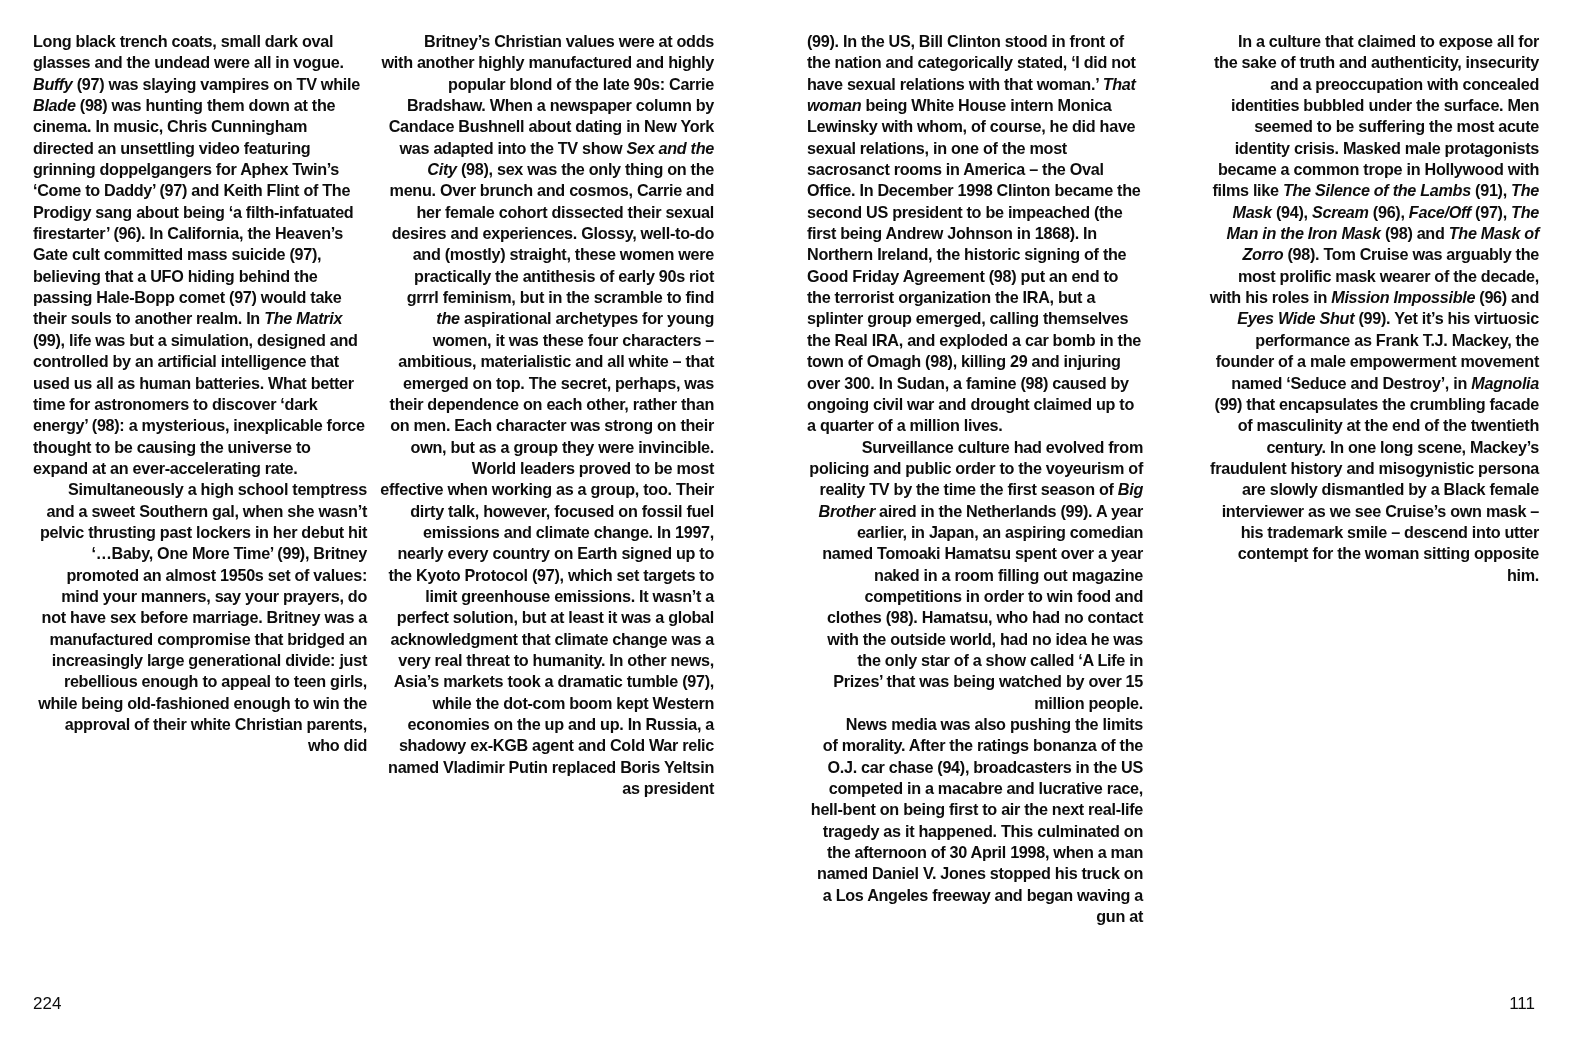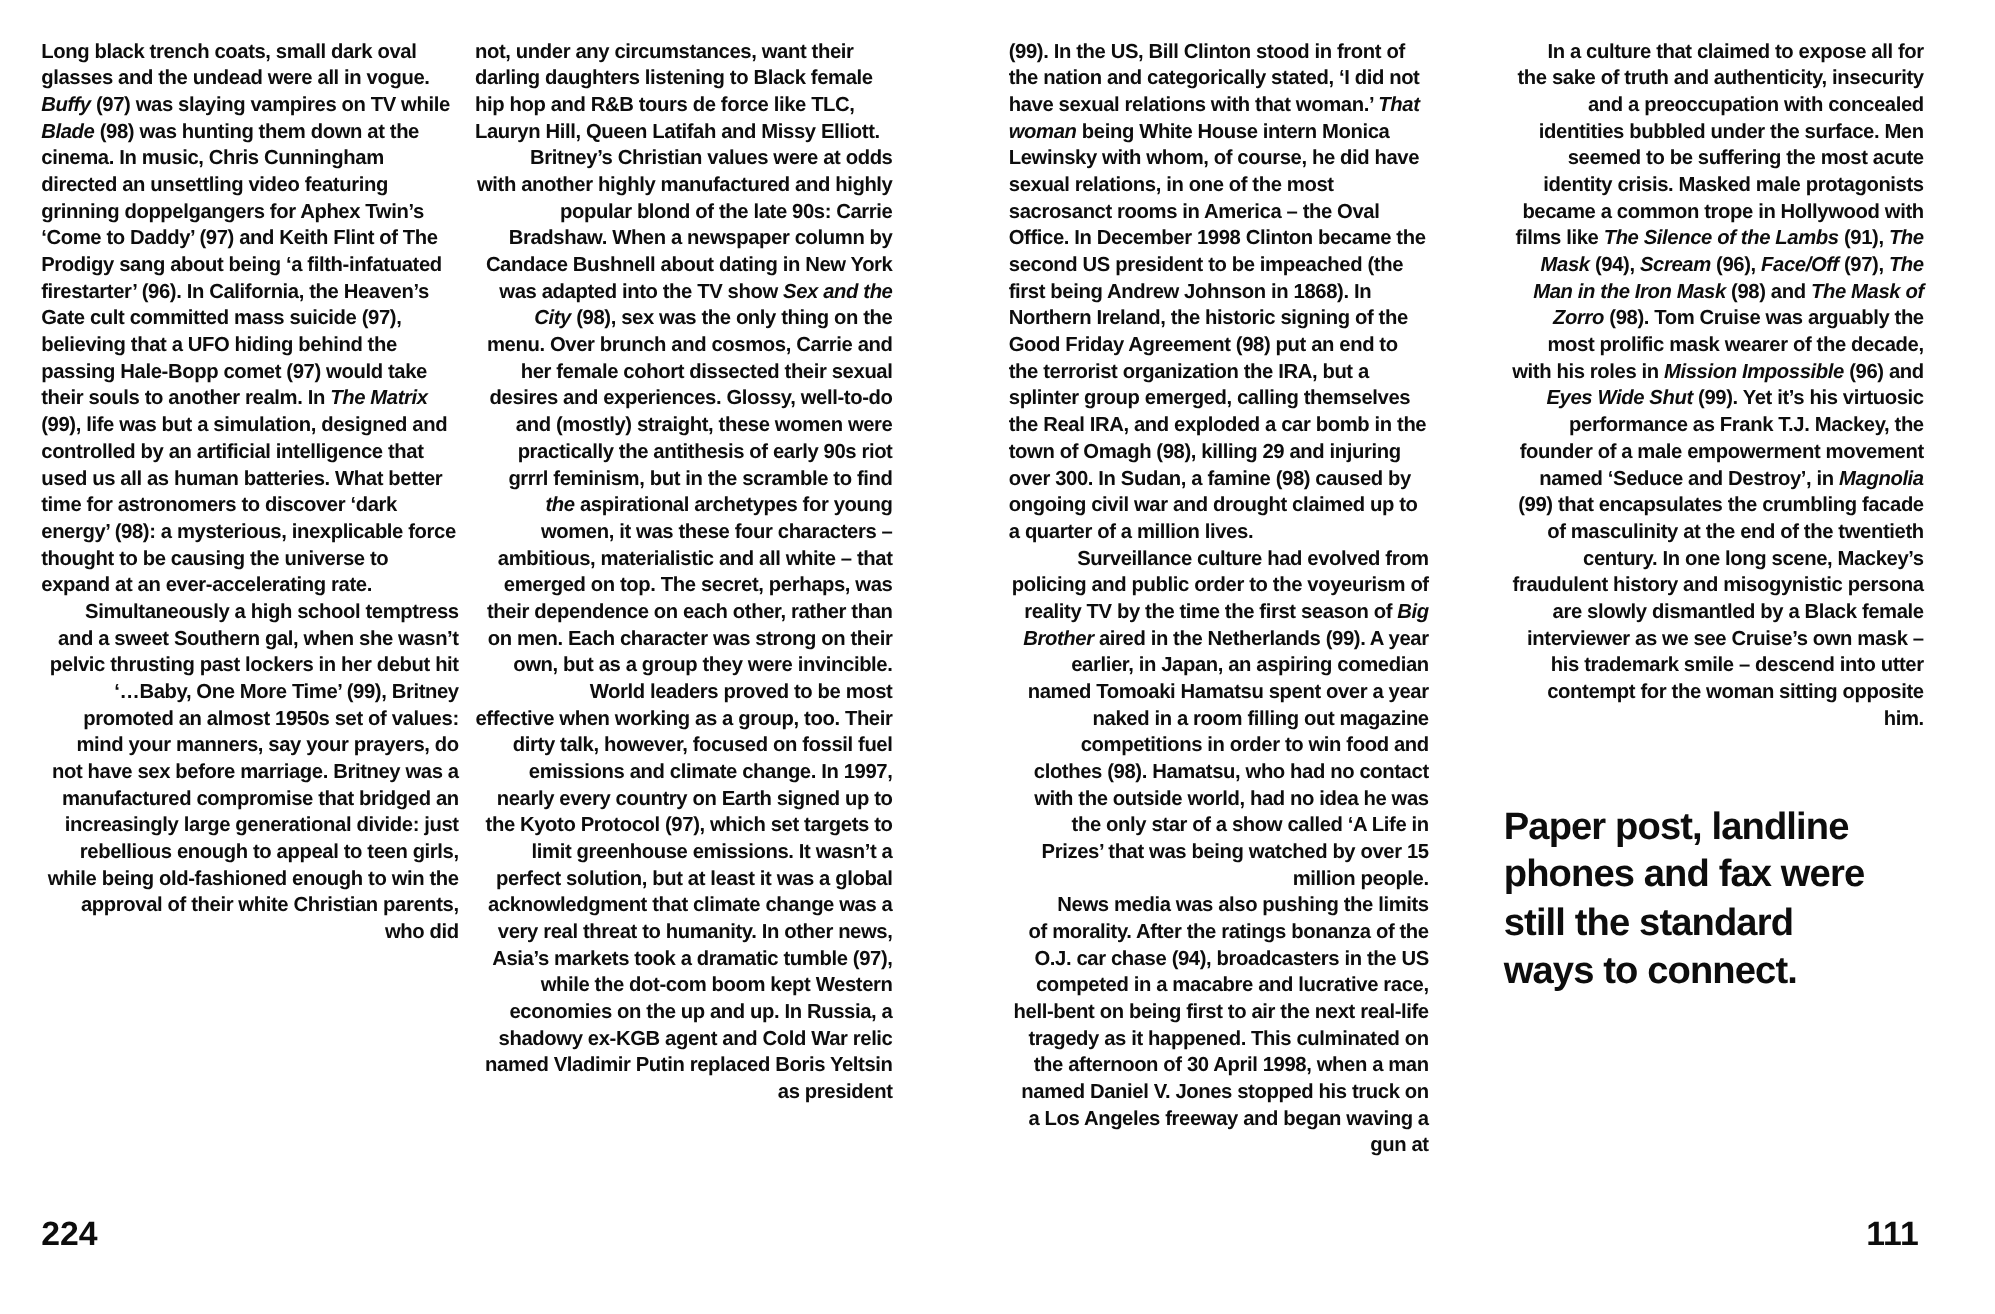--- a/index.html
+++ b/index.html
@@ -35,52 +35,50 @@
     font-weight: 700;
     font-size: 30.5px;
     line-height: 38.5px;
     letter-spacing: -0.7px;
     margin: 42px 0 36px 0;
   }
   .heading-britney { max-width: 250px; }
   .heading-bottom  { max-width: 292px; margin: 56px 0 0 0; }
   .pagenum {
     position: absolute;
-    top: 974px;
-    font-size: 27px;
+    top: 995px;
+    font-size: 17px;
     line-height: 1;
-    font-weight: 700;
+    font-weight: 400;
   }
   .pagenum-left  { left: 33px; }
   .pagenum-right { right: 61px; }
   i { font-style: italic; }
 </style>
 </head>
 <body>
 
 <div class="spread">
 
   <div class="column col-1">
     <p class="para">Long black trench coats, small dark oval glasses and the undead were all in vogue. <i>Buffy</i> (97) was slaying vampires on TV while <i>Blade</i> (98) was hunting them down at the cinema. In music, Chris Cunningham directed an unsettling video featuring grinning doppelgangers for Aphex Twin’s ‘Come to Daddy’ (97) and Keith Flint of The Prodigy sang about being ‘a filth-infatuated firestarter’ (96). In California, the Heaven’s Gate cult committed mass suicide (97), believing that a UFO hiding behind the passing Hale-Bopp comet (97) would take their souls to another realm. In <i>The Matrix</i> (99), life was but a simulation, designed and controlled by an artificial intelligence that used us all as human batteries. What better time for astronomers to discover ‘dark energy’ (98): a mysterious, inexplicable force thought to be causing the universe to expand at an ever-accelerating rate.</p>
     <p class="para indent">Simultaneously a high school temptress and a sweet Southern gal, when she wasn’t pelvic thrusting past lockers in her debut hit ‘…Baby, One More Time’ (99), Britney promoted an almost 1950s set of values: mind your manners, say your prayers, do not have sex before marriage. Britney was a manufactured compromise that bridged an increasingly large generational divide: just rebellious enough to appeal to teen girls, while being old-fashioned enough to win the approval of their white Christian parents, who did</p>
   </div>
 
   <div class="column col-2">
-    <p class="para">not, under any circumstances, want their darling daughters listening to Black female hip hop and R&amp;B tours de force like TLC, Lauryn Hill, Queen Latifah and Missy Elliott.</p>
     <p class="para indent">Britney’s Christian values were at odds with another highly manufactured and highly popular blond of the late 90s: Carrie Bradshaw. When a newspaper column by Candace Bushnell about dating in New York was adapted into the TV show <i>Sex and the City</i> (98), sex was the only thing on the menu. Over brunch and cosmos, Carrie and her female cohort dissected their sexual desires and experiences. Glossy, well-to-do and (mostly) straight, these women were practically the antithesis of early 90s riot grrrl feminism, but in the scramble to find <i>the</i> aspirational archetypes for young women, it was these four characters – ambitious, materialistic and all white – that emerged on top. The secret, perhaps, was their dependence on each other, rather than on men. Each character was strong on their own, but as a group they were invincible.</p>
     <p class="para indent">World leaders proved to be most effective when working as a group, too. Their dirty talk, however, focused on fossil fuel emissions and climate change. In 1997, nearly every country on Earth signed up to the Kyoto Protocol (97), which set targets to limit greenhouse emissions. It wasn’t a perfect solution, but at least it was a global acknowledgment that climate change was a very real threat to humanity. In other news, Asia’s markets took a dramatic tumble (97), while the dot-com boom kept Western economies on the up and up. In Russia, a shadowy ex-KGB agent and Cold War relic named Vladimir Putin replaced Boris Yeltsin as president</p>
   </div>
 
   <div class="column col-3">
     <p class="para">(99). In the US, Bill Clinton stood in front of the nation and categorically stated, ‘I did not have sexual relations with that woman.’ <i>That woman</i> being White House intern Monica Lewinsky with whom, of course, he did have sexual relations, in one of the most sacrosanct rooms in America – the Oval Office. In December 1998 Clinton became the second US president to be impeached (the first being Andrew Johnson in 1868). In Northern Ireland, the historic signing of the Good Friday Agreement (98) put an end to the terrorist organization the IRA, but a splinter group emerged, calling themselves the Real IRA, and exploded a car bomb in the town of Omagh (98), killing 29 and injuring over 300. In Sudan, a famine (98) caused by ongoing civil war and drought claimed up to a quarter of a million lives.</p>
     <p class="para indent">Surveillance culture had evolved from policing and public order to the voyeurism of reality TV by the time the first season of <i>Big Brother</i> aired in the Netherlands (99). A year earlier, in Japan, an aspiring comedian named Tomoaki Hamatsu spent over a year naked in a room filling out magazine competitions in order to win food and clothes (98). Hamatsu, who had no contact with the outside world, had no idea he was the only star of a show called ‘A Life in Prizes’ that was being watched by over 15 million people.</p>
     <p class="para indent">News media was also pushing the limits of morality. After the ratings bonanza of the O.J. car chase (94), broadcasters in the US competed in a macabre and lucrative race, hell-bent on being first to air the next real-life tragedy as it happened. This culminated on the afternoon of 30 April 1998, when a man named Daniel V. Jones stopped his truck on a Los Angeles freeway and began waving a gun at</p>
   </div>
 
   <div class="column col-4">
     <p class="para indent">In a culture that claimed to expose all for the sake of truth and authenticity, insecurity and a preoccupation with concealed identities bubbled under the surface. Men seemed to be suffering the most acute identity crisis. Masked male protagonists became a common trope in Hollywood with films like <i>The Silence of the Lambs</i> (91), <i>The Mask</i> (94), <i>Scream</i> (96), <i>Face/Off</i> (97), <i>The Man in the Iron Mask</i> (98) and <i>The Mask of Zorro</i> (98). Tom Cruise was arguably the most prolific mask wearer of the decade, with his roles in <i>Mission Impossible</i> (96) and <i>Eyes Wide Shut</i> (99). Yet it’s his virtuosic performance as Frank T.J. Mackey, the founder of a male empowerment movement named ‘Seduce and Destroy’, in <i>Magnolia</i> (99) that encapsulates the crumbling facade of masculinity at the end of the twentieth century. In one long scene, Mackey’s fraudulent history and misogynistic persona are slowly dismantled by a Black female interviewer as we see Cruise’s own mask – his trademark smile – descend into utter contempt for the woman sitting opposite him.</p>
-    <h2 class="heading heading-bottom">Paper post, landline phones and fax were still the standard ways to connect.</h2>
   </div>
 
   <div class="pagenum pagenum-left">224</div>
   <div class="pagenum pagenum-right">111</div>
 
 </div>
 
 </body></html>

